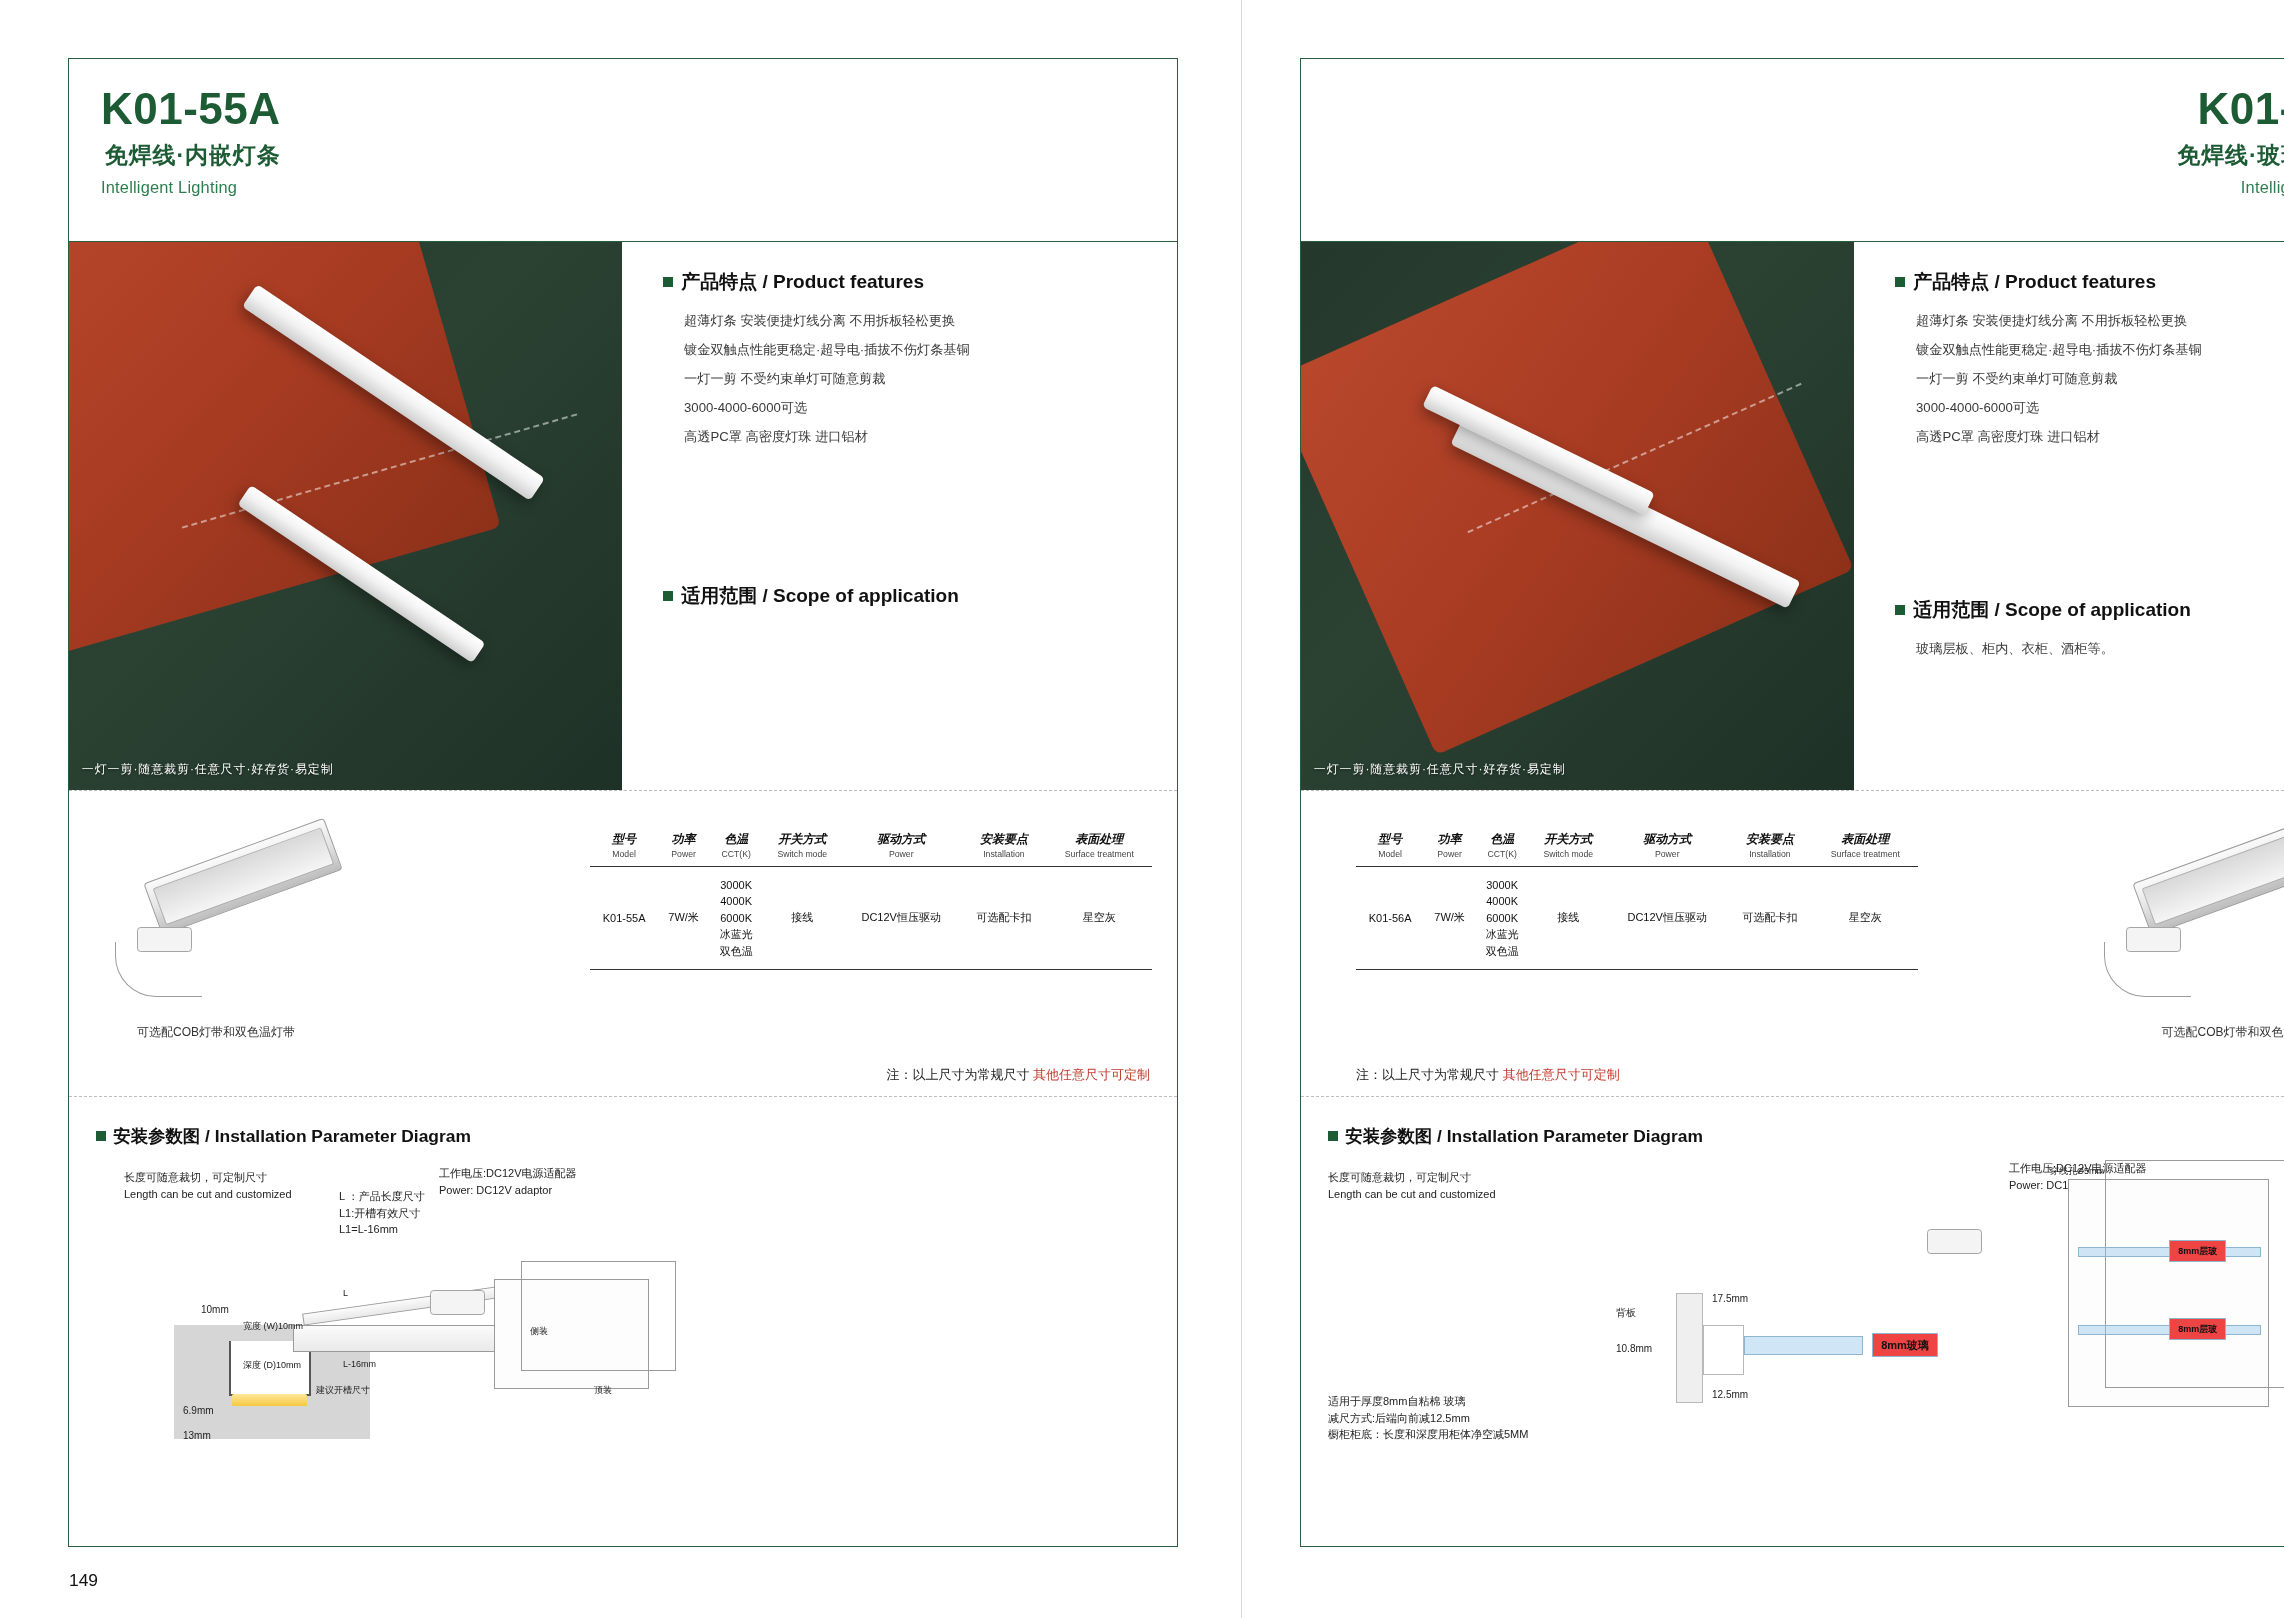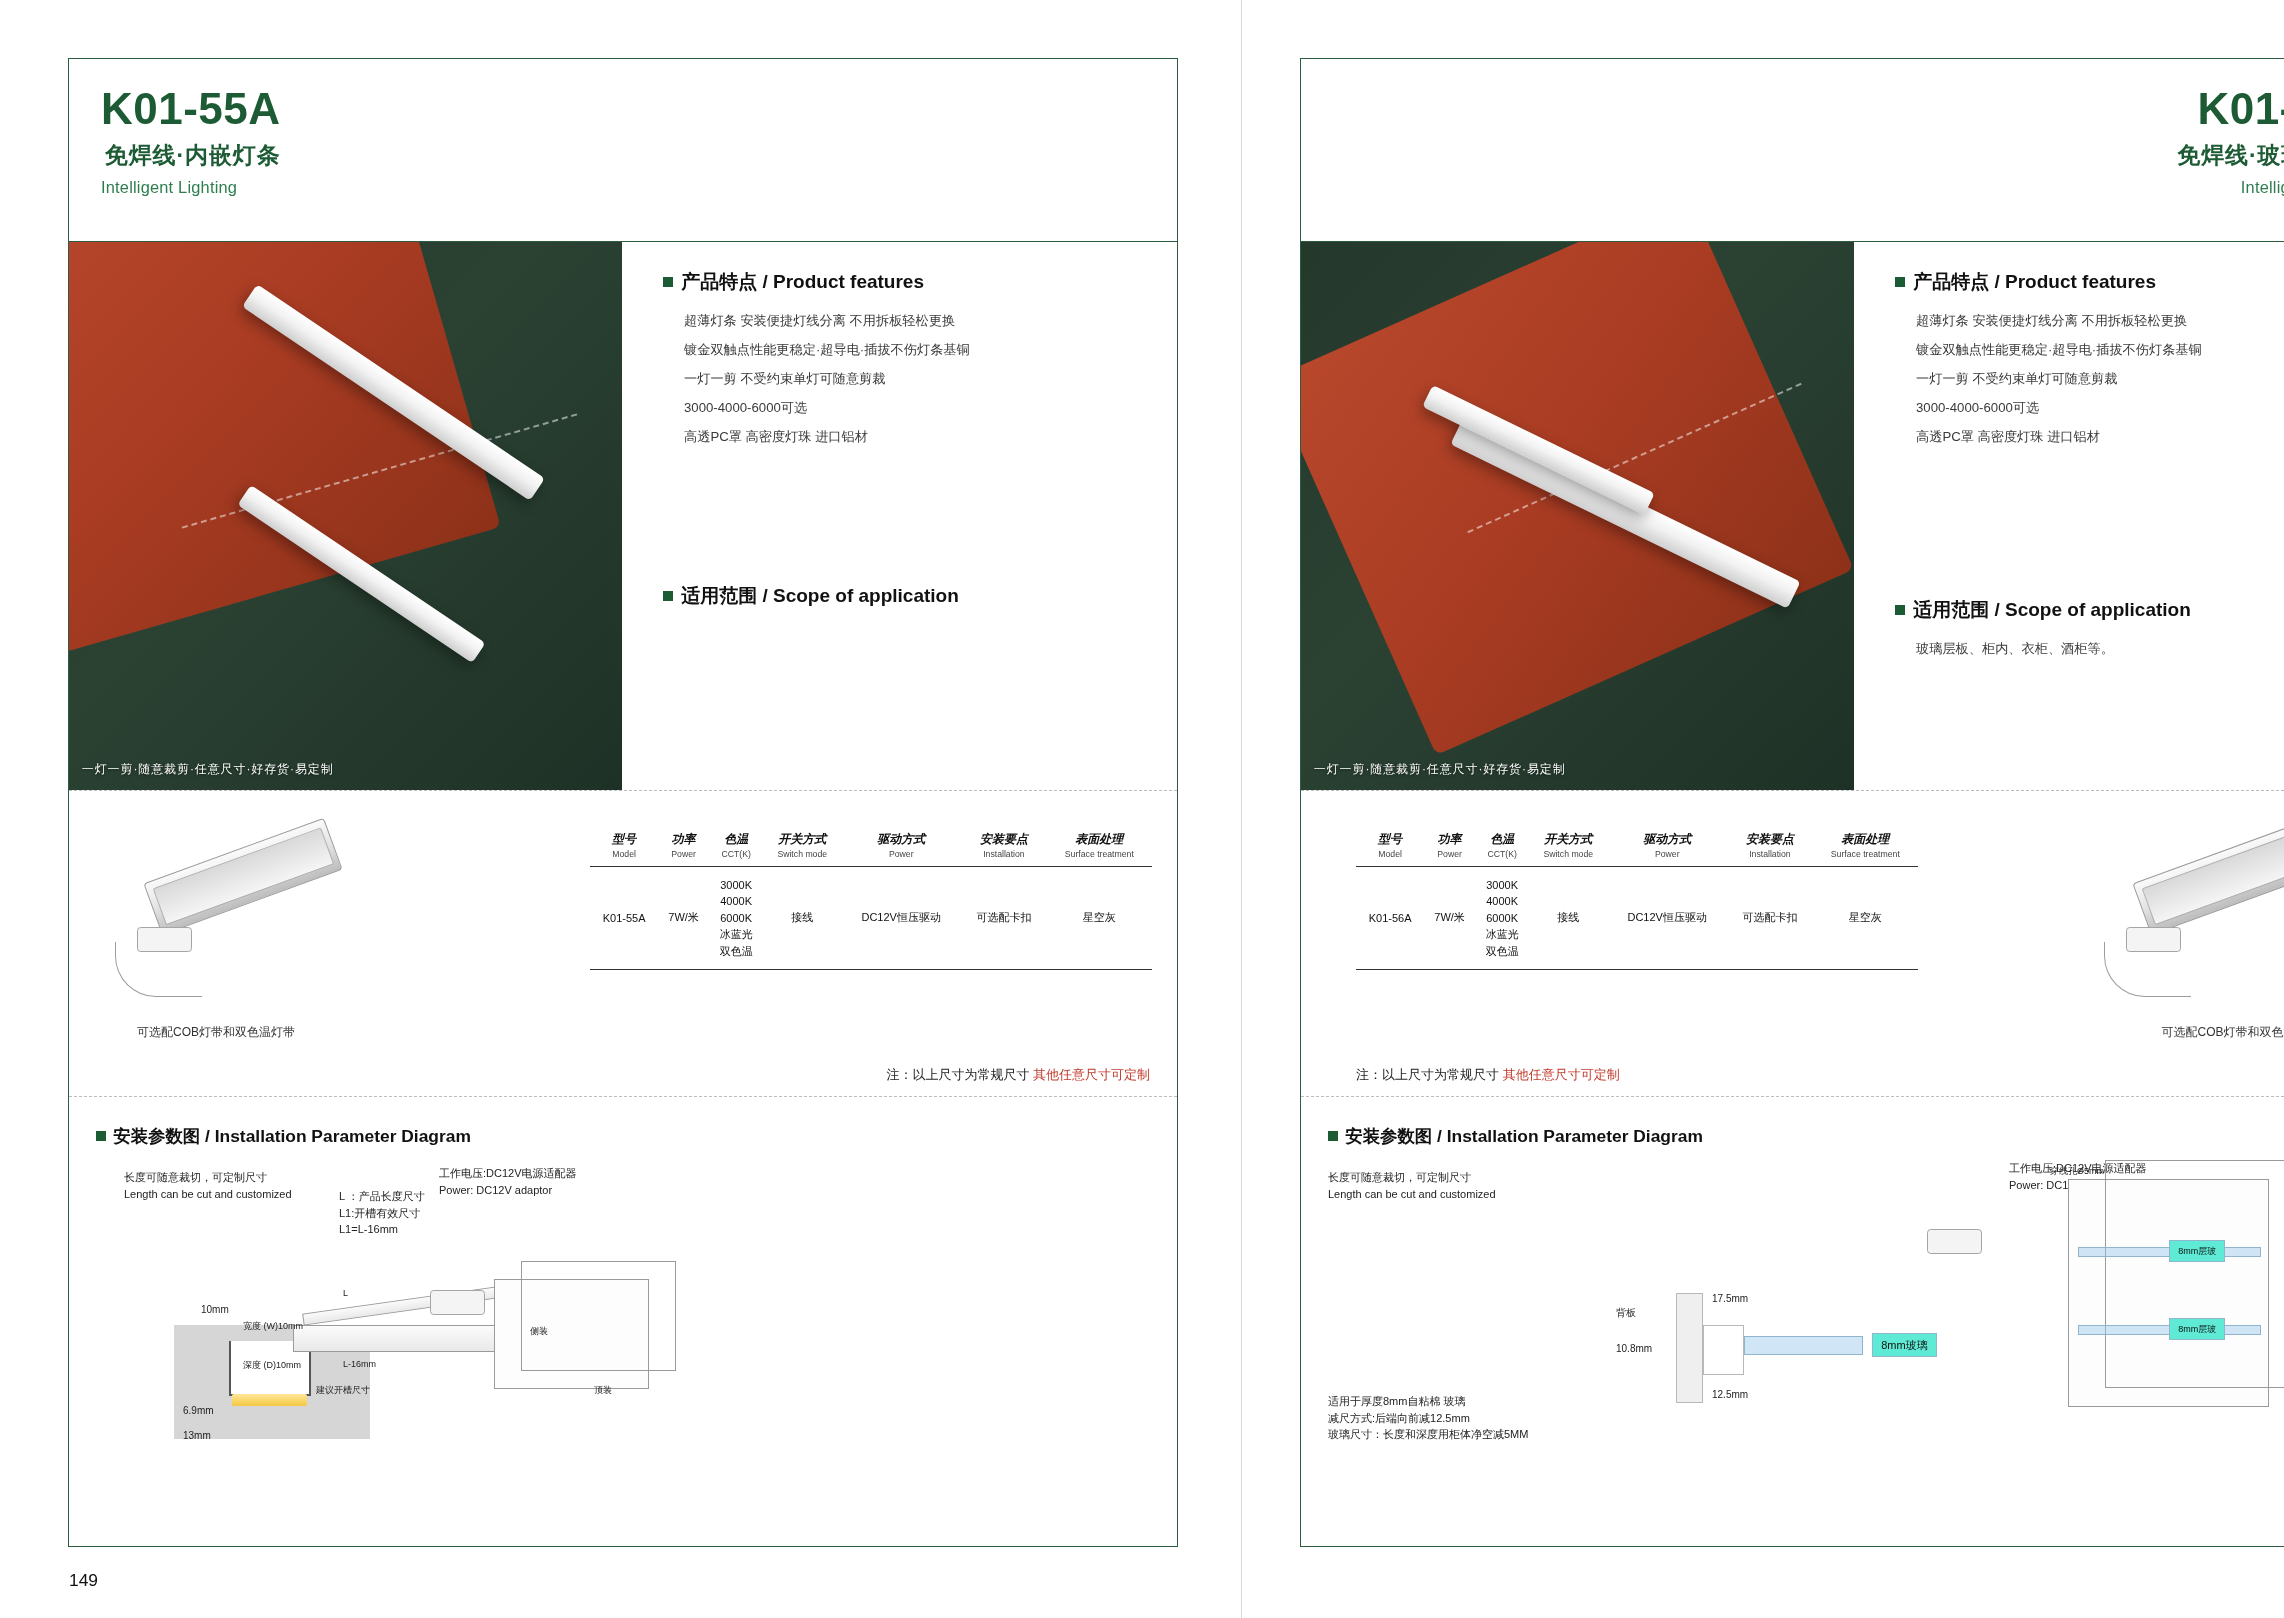--- a/index.html
+++ b/index.html
@@ -214,22 +214,22 @@
   }
   .box3d {
     position: absolute; border: 0.9px solid #9a9a9a; background: #fdfdfd;
   }
 
   .glass-strip {
     position: absolute; background: rgba(150,200,235,.45);
     border: 0.9px solid #8fb6ce;
   }
   .glass-label {
-    position: absolute; background: #5eead4; border: 0.9px solid #8fb6ce;
-    font-size: 11px; color: #111; padding: 3.7px 8.2px;
+    position: absolute; background: #ef4444; border: 0.9px solid #8fb6ce;
+    font-size: 11px; color: #111; padding: 3.7px 8.2px; font-weight: bold;
   }
 
   .pagenum {
     position: absolute; bottom: 27px; font-size: 17.4px; color: #111;
   }
   .pagenum.l { left: 69px; }
 </style>
 </head>
 <body>
 
@@ -503,21 +503,21 @@
         <div class="diagbox" style="left:402px; top:215px; width:41px; height:50px; background:#fff;"></div>
         <div class="glass-strip" style="left:443px; top:226px; width:119px; height:19px;"></div>
         <div class="glass-label" style="left:571px; top:223px;">8mm玻璃</div>
         <div class="txt" style="left:411px; top:183px;text-align:right;">17.5mm</div>
         <div class="txt" style="left:315px; top:233px;">10.8mm</div>
         <div class="txt" style="left:411px; top:279px;">12.5mm</div>
 
         <div class="sm-note" style="left:27px; top:283px;">
           <div>适用于厚度8mm自粘棉 玻璃</div>
           <div>减尺方式:后端向前减12.5mm</div>
-          <div>玻璃尺寸：长度和深度用柜体净空减5MM</div>
+          <div>橱柜柜底：长度和深度用柜体净空减5MM</div>
         </div>
 
         <div class="box3d" style="left:767px; top:69px; width:201px; height:228px;"></div>
         <div class="box3d" style="left:804px; top:50px; width:201px; height:228px; background:transparent;"></div>
         <div class="glass-strip" style="left:777px; top:137px; width:183px; height:10px;"></div>
         <div class="glass-strip" style="left:777px; top:215px; width:183px; height:10px;"></div>
         <div class="glass-label" style="left:868px; top:130px; font-size:9px;">8mm层玻</div>
         <div class="glass-label" style="left:868px; top:208px; font-size:9px;">8mm层玻</div>
         <div class="txt sm" style="left:749px; top:55px;">穿线孔Ø5mm</div>
         <div class="plug" style="left:626px; top:119px;"></div>

